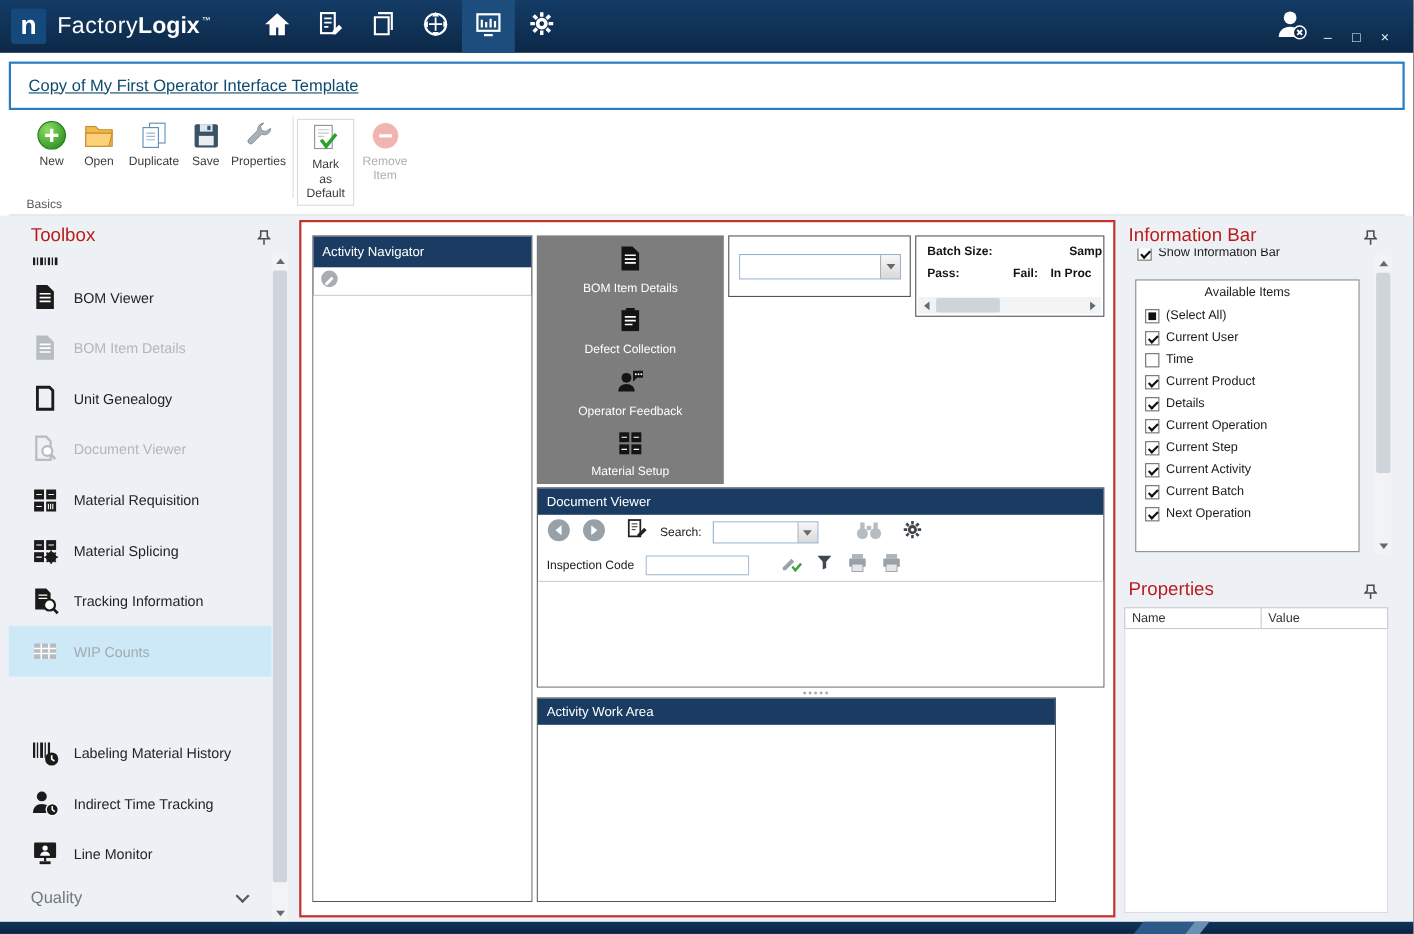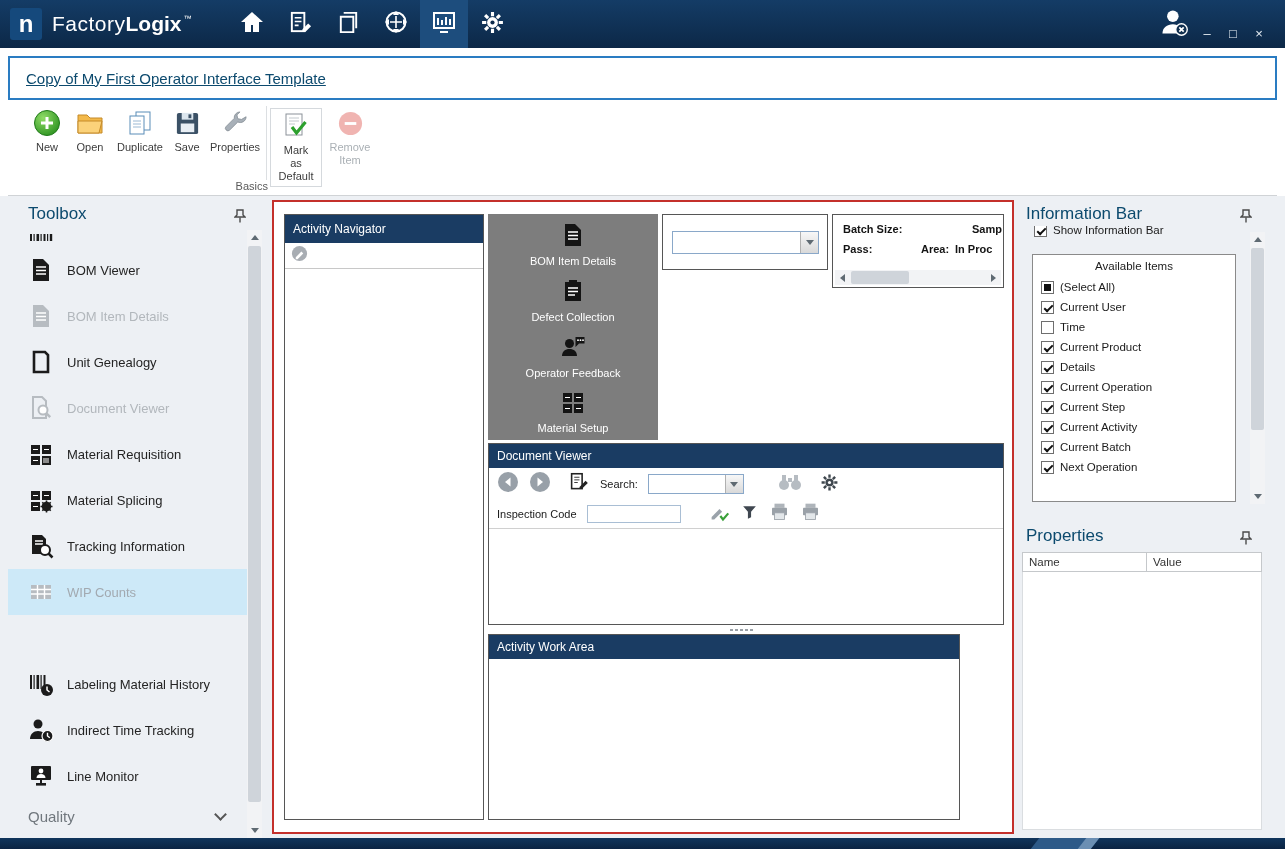--- a/index.html
+++ b/index.html
@@ -26,24 +26,24 @@
   
   .ribbon{left:8px;top:100px;width:1269px;height:96px;background:#fff;border-bottom:1px solid #d0d3d6}
   .rbtn{position:absolute;top:8px;display:flex;flex-direction:column;align-items:center;gap:3px;
         font-size:11px;color:#3c3c3c;text-align:center}
   .rbtn .ric{height:30px;display:flex;align-items:center;justify-content:center}
   .rbtn .rlbl{line-height:1.2}
   .rbtn.boxed{border:1px solid #d5d9dd;padding:2px 9px}
   .rbtn.disabled{color:#aab0b5}
   .rbtn.disabled .ric{opacity:.45}
   .rsep{position:absolute;left:258px;top:6px;width:1px;height:74px;background:#dcdfe2}
-  .rgrouplbl{position:absolute;left:16px;top:80px;width:244px;text-align:right;font-size:11px;color:#5a5a5a}
+  .rgrouplbl{position:absolute;left:16px;top:80px;width:244px;text-align:left;font-size:11px;color:#5a5a5a}
   
   .main{left:0;top:196px;width:1285px;height:642px;background:#edf0f4}
-  .paneltitle{font-size:17px;color:#0c4a6e}
+  .paneltitle{font-size:17px;color:#b91c1c}
   
   .tbitem{position:absolute;left:8px;width:239px;height:46px;display:flex;align-items:center;gap:13px;
           padding-left:20px;font-size:13px;color:#242424}
   .tbitem .ic{width:26px;height:26px;flex:none;display:flex;align-items:center;justify-content:center}
   .st-disabled{color:#b2b7bc}
   .st-selected{background:#cde9f8;color:#a2a9b0}
   .chev{width:9px;height:9px;border-right:2px solid #555;border-bottom:2px solid #555;
         transform:rotate(45deg);display:inline-block}
   
   .vsb,.hsb{background:#f2f3f5;position:absolute}
@@ -459,21 +459,21 @@
           <span class="ddbtn">
               <i class="tri tri-down"></i>
             </span>
         </div>
       </div>
 
       <div class="panel" style="left:558px;top:12px;width:172px;height:74px;overflow:hidden">
         <span class="blbl" style="left:10px;top:8px">Batch Size:</span>
         <span class="blbl" style="left:139px;top:8px">Samp</span>
         <span class="blbl" style="left:10px;top:28px">Pass:</span>
-        <span class="blbl" style="left:88px;top:28px">Area:</span>
+        <span class="blbl" style="left:88px;top:28px">Fail:</span>
         <span class="blbl" style="left:122px;top:28px">In Proc</span>
         <div class="hsb" style="left:2px;bottom:2px;width:166px;height:15px">
           <div class="sbtn" style="left:0;top:0">
               <i class="tri tri-left"></i>
             </div>
           <div class="hthumb" style="left:16px;width:58px"></div>
           <div class="sbtn" style="right:0;top:0">
               <i class="tri tri-right"></i>
             </div>
         </div>

